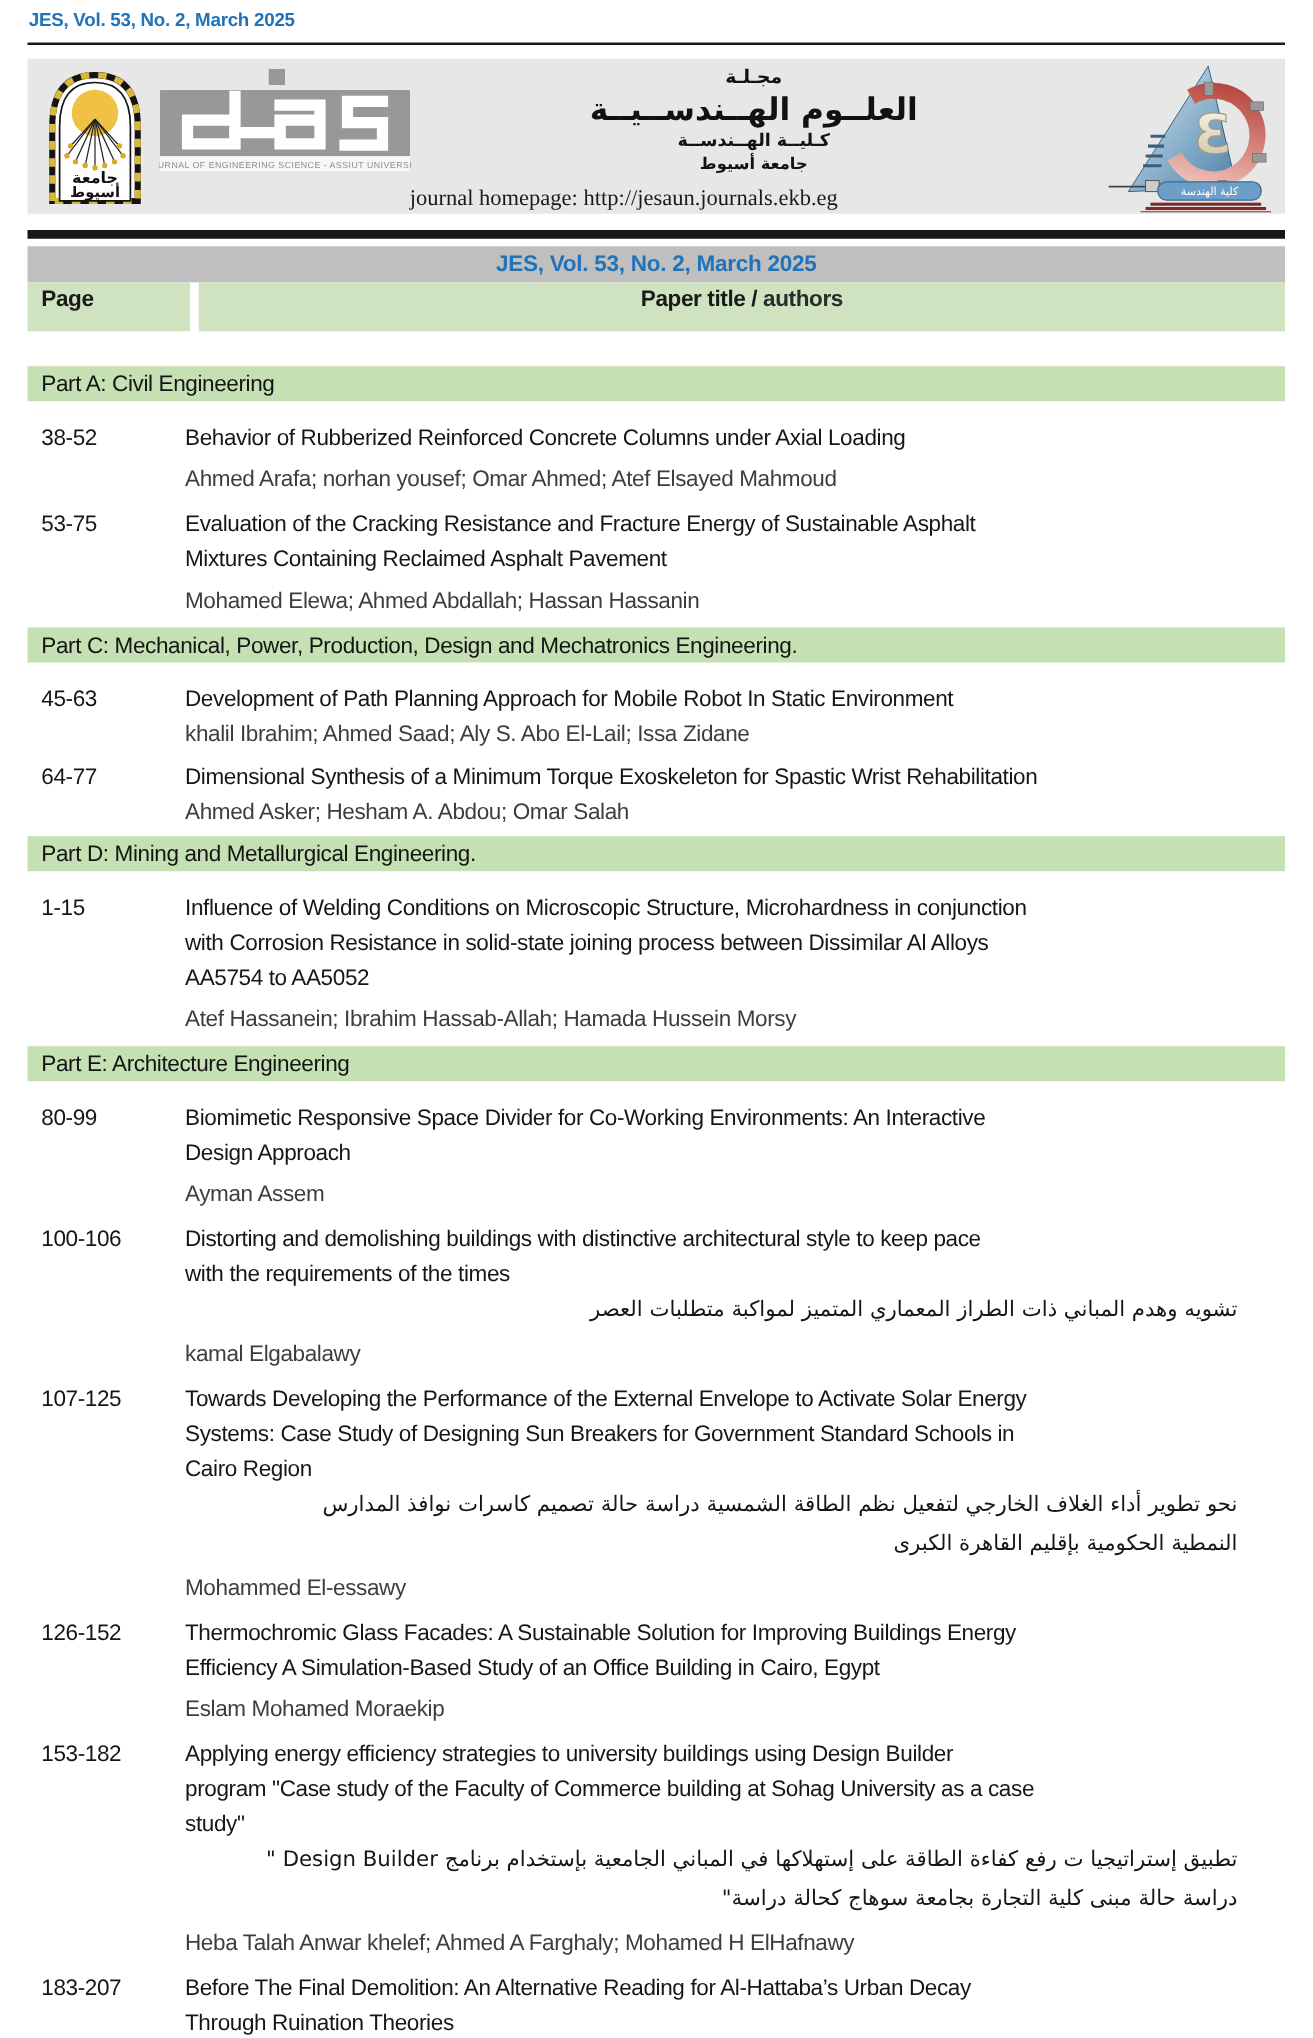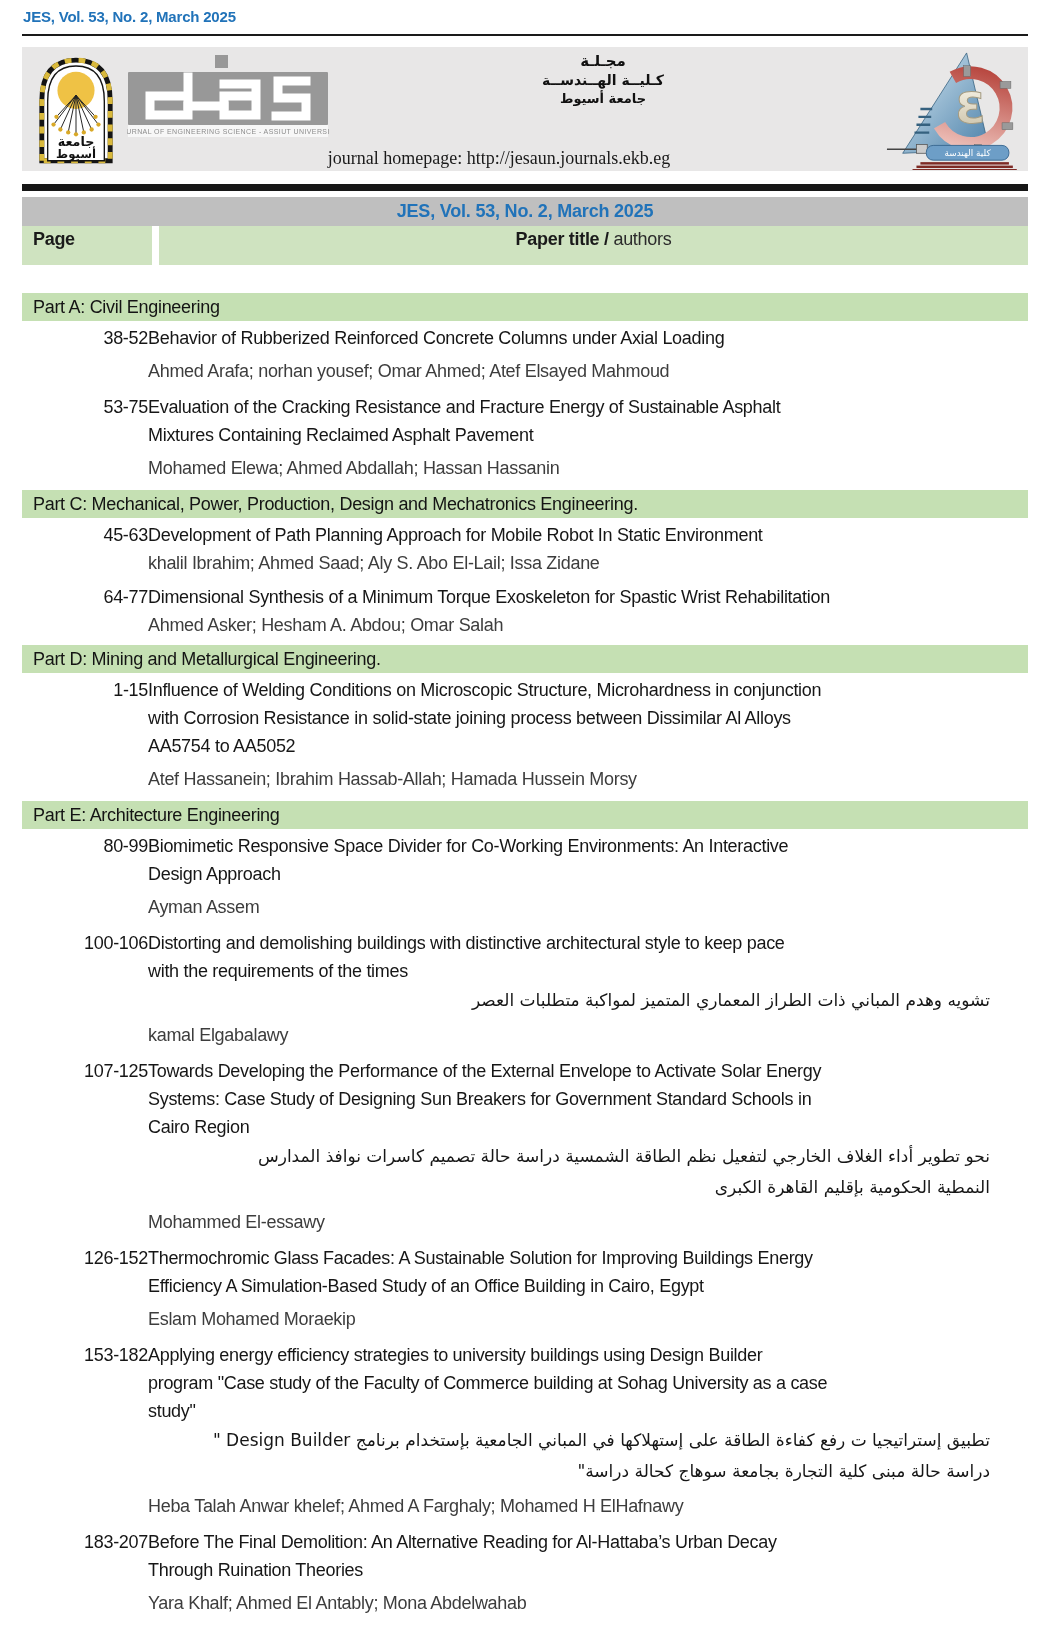--- a/index.html
+++ b/index.html
@@ -36,28 +36,28 @@
   
   .black-rule{margin-top:13px;height:7px;background:#161616;}
   .gray-banner{margin-top:6px;height:29px;background:#bfbfbf;text-align:center;line-height:29px;
                font-size:18px;font-weight:bold;color:#2173b9;letter-spacing:-0.2px;}
   .cols-row{display:flex;height:39px;}
   .cols-page{width:119px;flex:none;background:#cfe3c0;padding-left:11px;line-height:27px;
              font-size:18px;font-weight:bold;letter-spacing:-0.3px;}
   .cols-gap{width:7px;flex:none;background:#ffffff;}
   .cols-main{flex:1;background:#cfe3c0;text-align:center;line-height:27px;font-size:18px;letter-spacing:-0.3px;}
   .cols-main .bold{font-weight:bold;}
-  .cols-main .light{font-weight:normal;color:#2b2b2b;}
+  .cols-main .light{font-weight:bold;color:#2b2b2b;}
 
   
   .toc-body{margin-top:28px;}
   .section-bar{height:28px;background:#c5e0b3;line-height:28px;padding-left:11px;
-               font-size:18px;color:#141414;letter-spacing:-0.3px;margin-bottom:3px;}
+               font-size:18px;color:#141414;letter-spacing:-0.3px;margin-bottom:15px;}
   .paper{display:flex;margin-bottom:8px;}
-  .p-pages{width:115px;flex:none;padding-left:11px;font-size:18px;line-height:28px;color:#161616;letter-spacing:-0.3px;text-align:right;}
+  .p-pages{width:115px;flex:none;padding-left:11px;font-size:18px;line-height:28px;color:#161616;letter-spacing:-0.3px;}
   .p-body{flex:1;padding-right:38px;min-width:0;}
   .p-title{font-size:18px;line-height:28px;color:#161616;white-space:pre-line;letter-spacing:-0.3px;}
   .p-ar{direction:rtl;text-align:right;font-size:17px;line-height:31px;color:#161616;white-space:pre-line;
         font-family:"DejaVu Sans",sans-serif;letter-spacing:0;}
   .p-authors{font-size:18px;line-height:28px;color:#3d3d3d;margin-top:5px;letter-spacing:-0.3px;}
   .sec-group.tight .p-authors{margin-top:0;}
   .sec-group.tight .paper{margin-bottom:6px;}
 </style>
 </head>
 <body>
@@ -113,20 +113,21 @@
             <path d="M179 26 H151 V43 H179 V61 H149"></path>
             <path d="M61 51 H97"></path>
           </g>
           <rect x="1" y="70" width="200" height="12" fill="#f7f7f7"></rect>
           <text x="101" y="79" text-anchor="middle" font-family="Liberation Sans" font-size="7" letter-spacing="0.4" fill="#8d8d8d">JOURNAL OF ENGINEERING SCIENCE - ASSIUT UNIVERSITY</text>
         </svg>
       </div>
 
       <div class="arabic-block">
         <div class="ab1">مجـلـة</div>
+        <div class="ab2">العلــوم الهــندســيــة</div>
         <div class="ab3">كـليــة الهــندســة</div>
         <div class="ab4">جامعة أسيوط</div>
       </div>
 
       <div class="faculty-wrap">
         <svg width="152" height="120" viewBox="0 0 152 122">
           <defs>
             <linearGradient id="blueGrad" x1="0" y1="0" x2="1" y2="1">
               <stop offset="0" stop-color="#d9ebf5"></stop>
                 <stop offset="1" stop-color="#4a7fa8"></stop>

